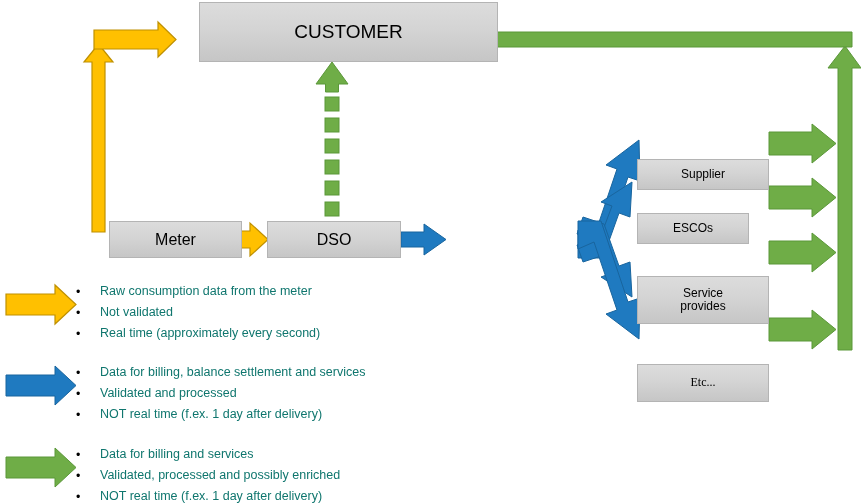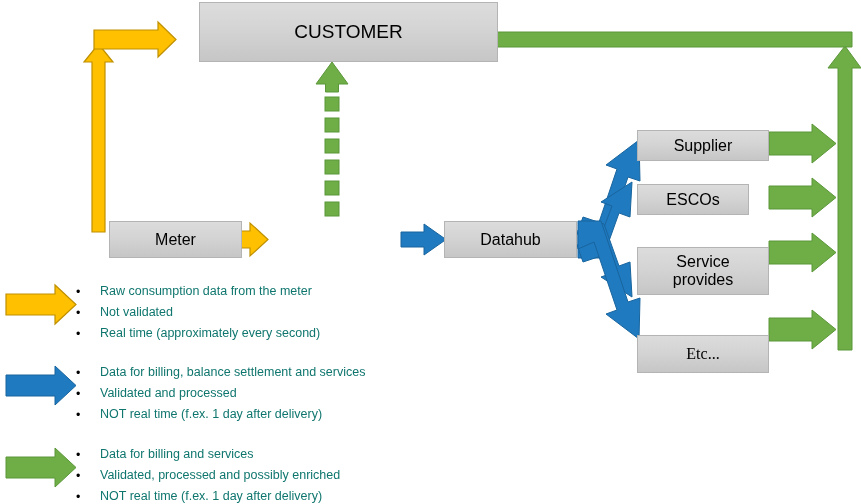--- a/index.html
+++ b/index.html
@@ -28,21 +28,21 @@
     display: flex;
     align-items: center;
     justify-content: center;
     text-align: center;
     color: #000000;
     line-height: 1.12;
   }
   .box span { display: block; }
   .box-customer { font-size: 19px; margin-left: 33px; }
   .box-node     { font-size: 16px; }
-  .box-right    { font-size: 16px; }
+  .box-right    { font-size: 12px; margin-top: 29px; }
 
   
   #arrows {
     position: absolute;
     left: 0; top: 0;
     width: 861px;
     height: 504px;
     pointer-events: none;
   }
 
@@ -140,24 +140,24 @@
   </svg>
 
   <div class="box box-customer" style="left:166px; top:2px; width:299px; height:60px;">
     <span>CUSTOMER</span>
   </div>
 
   <div class="box box-node" style="left:89px; top:221px; width:133px; height:37px;margin-left:20px;">
     <span>Meter</span>
   </div>
 
-
-  <div class="box box-node" style="left:444px; top:221px; width:133px; height:37px;">
-    <span>Datahub</span>
-  </div>
+  <div class="box box-node" style="left:267px; top:221px; width:134px; height:37px;">
+    <span>DSO</span>
+  </div>
+
 
   <div class="box box-right" style="left:637px; top:130px; width:132px; height:31px;">
     <span>Supplier</span>
   </div>
 
   <div class="box box-right" style="left:637px; top:184px; width:112px; height:31px;">
     <span>ESCOs</span>
   </div>
 
   <div class="box box-right" style="left:637px; top:247px; width:132px; height:48px; flex-direction:column;text-align:center;">

